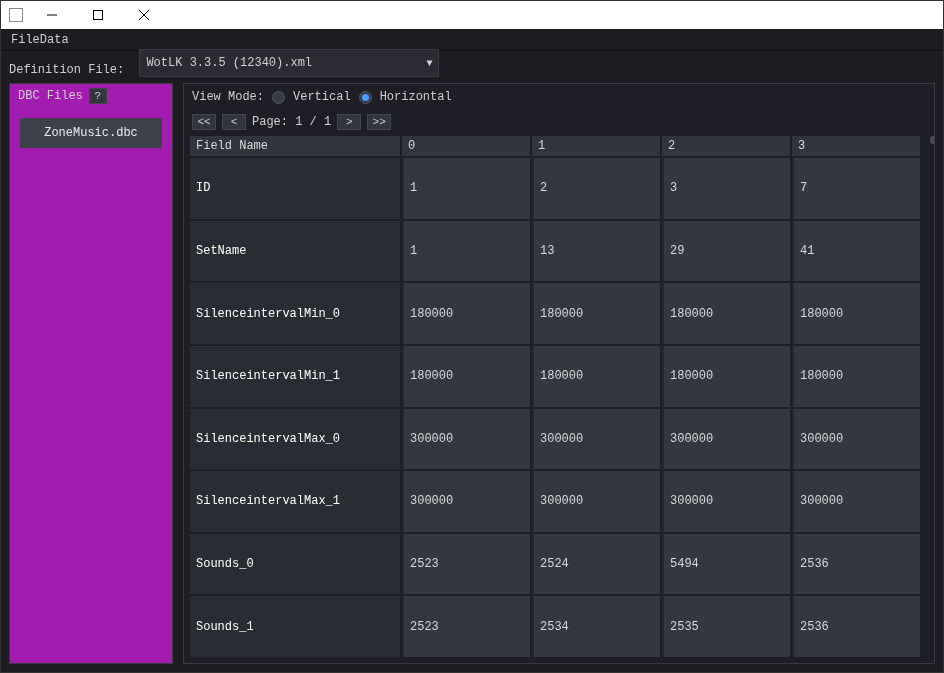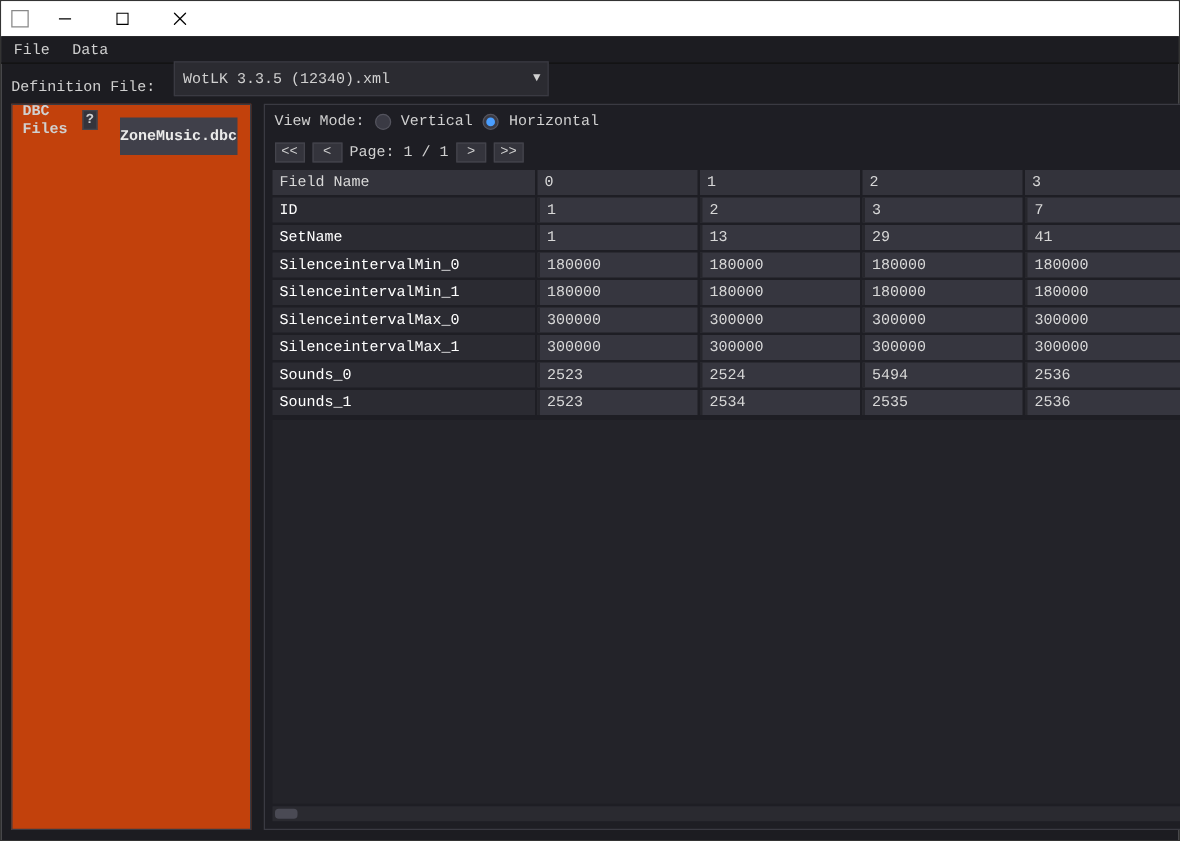--- a/index.html
+++ b/index.html
@@ -49,21 +49,20 @@
   flex: 1;
   background: #1c1c21;
   display: flex;
   flex-direction: column;
   min-height: 0;
 }
 .menubar {
   height: 22px;
   display: flex;
   align-items: center;
-  gap: 18px;
   padding: 0 10px;
   color: #d0d0d0;
   font-size: 12px;
   background: #1c1c21;
   border-bottom: 1px solid #111;
 }
 .menubar span { cursor: default; }
 .def-row {
   height: 26px;
   display: flex;
@@ -88,24 +87,23 @@
 .main-row {
   flex: 1;
   display: flex;
   min-height: 0;
   gap: 10px;
   padding: 6px 8px 8px 8px;
 }
 .left-panel {
   width: 200px;
   border: 1px solid #3a3a42;
-  background: #c2410c;
-  display: flex;
-  flex-direction: row;
-  font-weight: bold;
+  background: #a21caf;
+  display: flex;
+  flex-direction: column;
 }
 .left-header {
   height: 24px;
   display: flex;
   align-items: center;
   gap: 6px;
   padding: 0 8px;
   color: #d0d0d0;
 }
 .help-btn {
@@ -178,21 +176,21 @@
   align-items: center;
   justify-content: center;
   font-size: 11px;
 }
 .grid-wrap {
   flex: 1;
   min-height: 0;
   overflow: hidden;
   padding: 0 4px 4px 4px;
   display: flex;
-  flex-direction: column;
+  flex-direction: row;
 }
 .grid {
   width: 100%;
   border-collapse: separate;
   border-spacing: 2px 2px;
   table-layout: fixed;
 }
 .grid th, .grid td {
   text-align: left;
   padding: 3px 6px;

